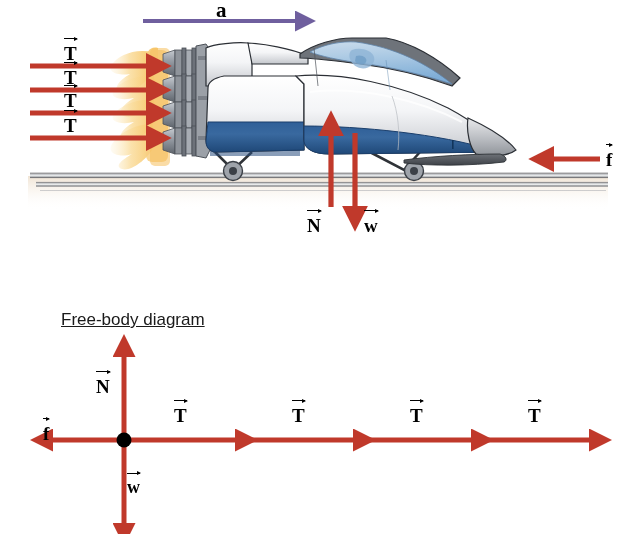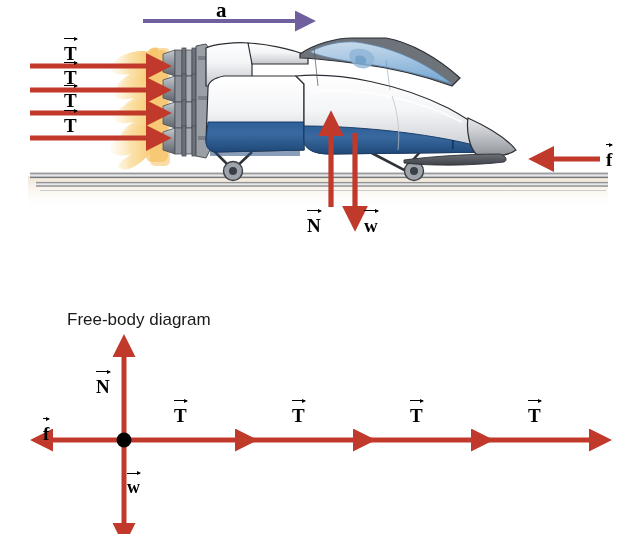--- a/index.html
+++ b/index.html
@@ -292,21 +292,21 @@
   <div class="label" style="left:307px; top:216px; font-size:19px;">
     <span class="vec"><span class="bar"></span><span>N</span></span>
   </div>
 
   
   <div class="label" style="left:364px; top:216px; font-size:19px;">
     <span class="vec"><span class="bar"></span><span>w</span></span>
   </div>
 
   
-  <div class="fbd-title" style="left:67px; top:310px;">Free-body diagram</div>
+  <div class="fbd-title" style="left:61px; top:310px;text-decoration:underline;">Free-body diagram</div>
 
   
   <div class="label" style="left:96px; top:377px; font-size:19px;">
     <span class="vec"><span class="bar"></span><span>N</span></span>
   </div>
   <div class="label" style="left:127px; top:478px; font-size:18px;">
     <span class="vec"><span class="bar"></span><span>w</span></span>
   </div>
   <div class="label" style="left:43px; top:424px; font-size:19px;">
     <span class="vec"><span class="bar"></span><span>f</span></span>

